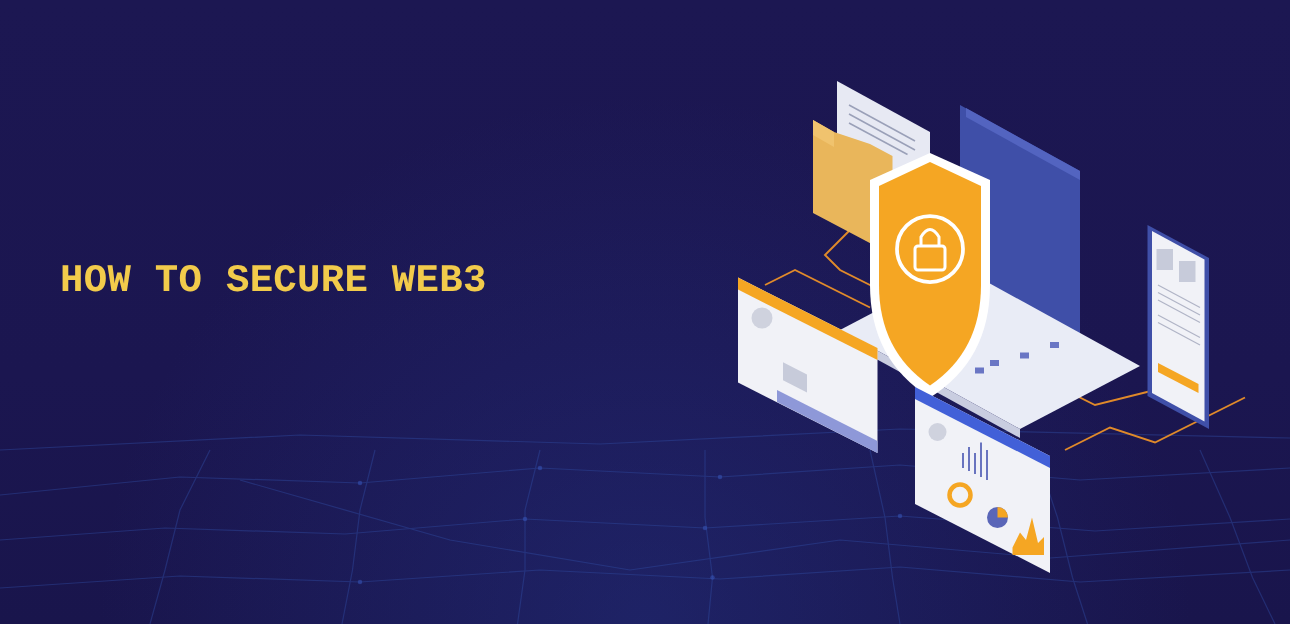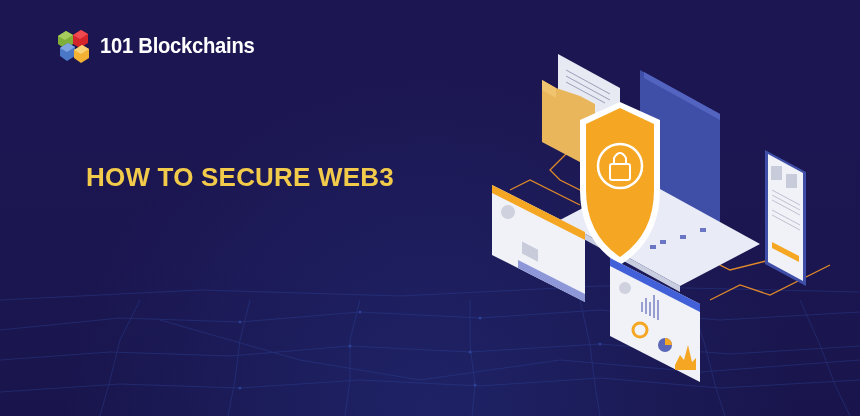--- a/index.html
+++ b/index.html
@@ -18,23 +18,23 @@
   }
   .mesh { position: absolute; left: 0; top: 0; width: 860px; height: 416px; }
   .logo { position: absolute; left: 54px; top: 26px; display: flex; align-items: center; gap: 6px; }
   .logo-mark { width: 40px; height: 40px; }
   .logo-text {
     font-family: "Liberation Sans", sans-serif; font-weight: bold;
     font-size: 22px; color: #ffffff; letter-spacing: -0.3px;
     transform: scaleX(0.92); transform-origin: left center;
   }
   .headline {
-    position: absolute; left: 40px; top: 158px; width: 400px;
-    text-align: center; color: #f2cb4b;
-    font-family: Liberation Sans, sans-serif; font-weight: bold;
+    position: absolute; left: 40px; top: 168px; width: 400px;
+    text-align: left; color: #f2cb4b;
+    font-family: Liberation Mono, monospace; font-weight: bold;
     font-size: 26px; line-height: 38px; letter-spacing: 0.2px;
   }
   .illus { position: absolute; left: 470px; top: 40px; width: 380px; height: 350px; }
 </style>
 </head>
 <body>
 
 <div class="banner">
 
   <svg class="mesh" viewBox="0 0 860 416">
@@ -57,33 +57,20 @@
         <circle cx="360" cy="312" r="1.5"></circle>
       <circle cx="480" cy="318" r="1.5"></circle>
         <circle cx="350" cy="346" r="1.5"></circle>
       <circle cx="470" cy="352" r="1.5"></circle>
         <circle cx="600" cy="344" r="1.5"></circle>
       <circle cx="240" cy="388" r="1.5"></circle>
         <circle cx="475" cy="385" r="1.5"></circle>
     </g>
   </svg>
 
-  <div class="logo">
-    <svg class="logo-mark" viewBox="0 0 40 40">
-      <polygon points="4,10 12,5 19,9 19,18 11,23 4,18" fill="#7fae3a"></polygon>
-      <polygon points="4,10 12,5 19,9 11,14" fill="#a5cc5c"></polygon>
-      <polygon points="19,9 27,4 34,8 34,17 26,22 19,18" fill="#d4252b"></polygon>
-      <polygon points="19,9 27,4 34,8 26,13" fill="#ef4a4f"></polygon>
-      <polygon points="6,22 14,17 21,21 21,30 13,35 6,30" fill="#4b78c6"></polygon>
-      <polygon points="6,22 14,17 21,21 13,26" fill="#7fa4e0"></polygon>
-      <polygon points="20,24 28,19 35,23 35,32 27,37 20,32" fill="#f3b233"></polygon>
-      <polygon points="20,24 28,19 35,23 27,28" fill="#f8d277"></polygon>
-    </svg>
-    <span class="logo-text">101 Blockchains</span>
-  </div>
 
   <div class="headline">
     <div>HOW TO SECURE WEB3</div>
   </div>
 
   <svg class="illus" viewBox="0 0 380 350">
 
     <g stroke="#e08a2a" stroke-width="1.3" fill="none">
       <path d="M100 110 L80 130 L90 140 L130 160"></path>
       <path d="M40 150 L60 140 L110 165"></path>

